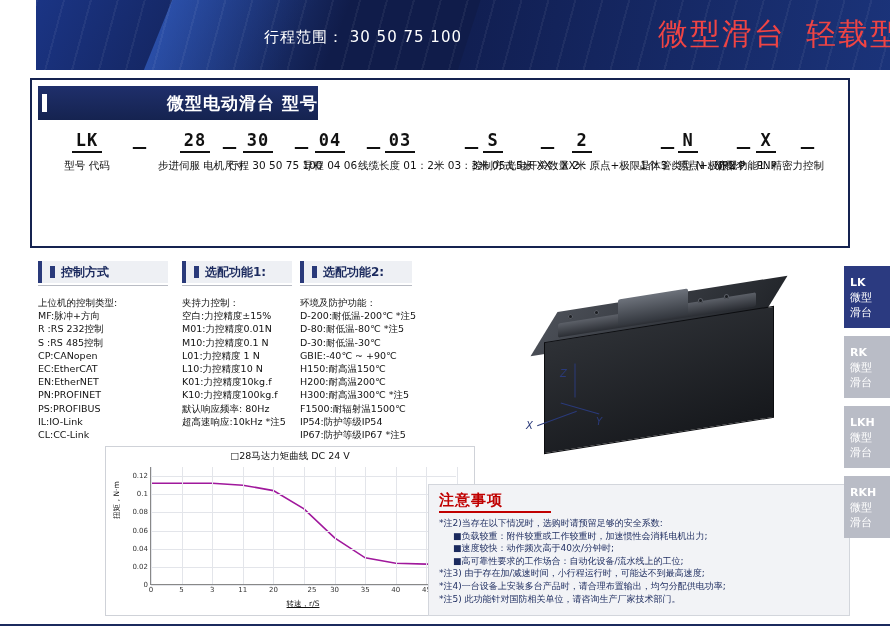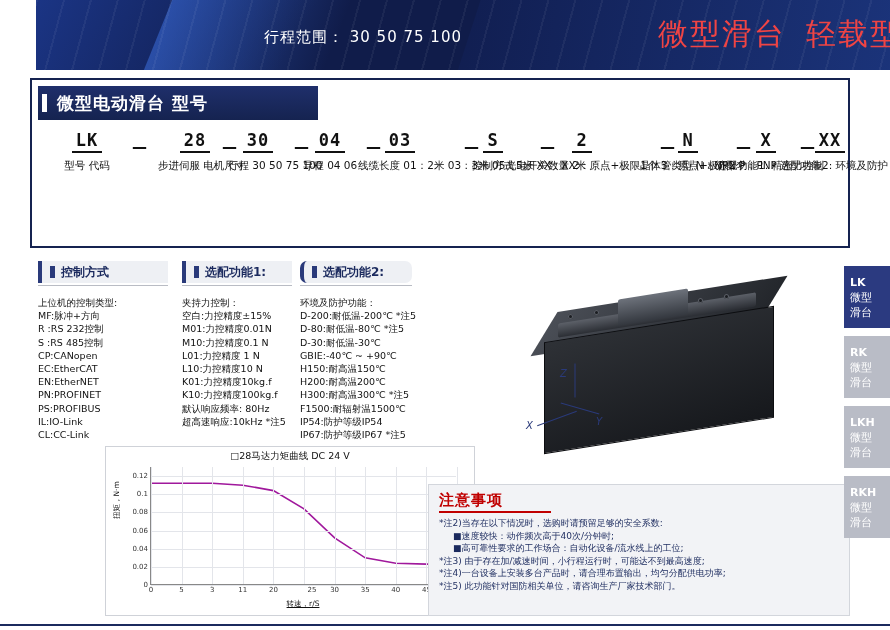--- a/index.html
+++ b/index.html
@@ -52,20 +52,21 @@
     white-space:nowrap;
     font-family:Liberation Mono, monospace;
   }
   
   .model-banner {
     position:absolute; left:38px; top:86px; width:280px; height:34px;
     background: linear-gradient(180deg,#1f2f6b,#152350);
     color:#fff; font-size:17px; font-weight:bold;
     display:flex; align-items:center; padding-left:4px;
     letter-spacing:1px;
+    justify-content:space-between;
   }
   .model-banner .bar {
     width:5px; height:18px; background:#fff; margin-right:10px;
   }
   .frame-box {
     position:absolute; left:30px; top:78px; width:820px; height:170px;
     border:2px solid #152350;
   }
   
   .code-row { position:absolute; left:40px; top:130px; width:800px; height:120px; }
@@ -276,25 +277,20 @@
   </div>
   <div class="code-dash" style="left:696px; top:8px;">—</div>
 
   <div class="code-col" style="left:676px; width:100px;">
     <span class="code-val">X</span>
     <div class="code-desc">选配功能1:
 精密力控制</div>
   </div>
   <div class="code-dash" style="left:760px; top:8px;">—</div>
 
-  <div class="code-col" style="left:740px; width:100px;">
-    <span class="code-val">XX</span>
-    <div class="code-desc">选配功能2:
-环境及防护</div>
-  </div>
 </div>
 
 <div class="panel-head" style="left:38px; top:261px; width:130px;">
   <span class="sq"></span>
   <span>控制方式</span>
 </div>
 <div class="sep-line" style="left:38px; top:285px; width:130px;"></div>
 <div class="panel-body cjk" style="left:38px; top:296px; width:140px;">上位机的控制类型:
 MF:脉冲+方向
 R :RS 232控制
@@ -316,21 +312,21 @@
 空白:力控精度±15%
 M01:力控精度0.01N
 M10:力控精度0.1 N
 L01:力控精度 1 N
 L10:力控精度10 N
 K01:力控精度10kg.f
 K10:力控精度100kg.f
 默认响应频率: 80Hz
 超高速响应:10kHz *注5</div>
 
-<div class="panel-head" style="left:300px; top:261px; width:112px;border-radius:7px;">
+<div class="panel-head" style="left:300px; top:261px; width:112px;">
   <span class="sq"></span>
   <span>选配功能2:</span>
 </div>
 <div class="sep-line" style="left:300px; top:285px; width:112px;"></div>
 <div class="panel-body cjk" style="left:300px; top:296px; width:130px;">环境及防护功能：
 D-200:耐低温-200℃ *注5
 D-80:耐低温-80℃ *注5
 D-30:耐低温-30℃
 GBIE:-40℃ ~ +90℃
 H150:耐高温150℃
@@ -402,20 +398,21 @@
   <div class="axis" style="left:62px; top:100px;">Z</div>
   <div class="axis" style="left:28px; top:152px;">X</div>
   <div class="axis" style="left:98px; top:148px;">Y</div>
 </div>
 
 <div class="notice">
   <div class="notice-title">注意事项</div>
   <div class="notice-underline"></div>
   <div class="notice-body" id="notice-body">
       <div>*注2)当存在以下情况时，选购时请预留足够的安全系数:</div>
+      <div class="ind">■负载较重：附件较重或工作较重时，加速惯性会消耗电机出力;</div>
       <div class="ind">■速度较快：动作频次高于40次/分钟时;</div>
       <div class="ind">■高可靠性要求的工作场合：自动化设备/流水线上的工位;</div>
       <div>*注3) 由于存在加/减速时间，小行程运行时，可能达不到最高速度;</div>
       <div>*注4)一台设备上安装多台产品时，请合理布置输出，均匀分配供电功率;</div>
       <div>*注5) 此功能针对国防相关单位，请咨询生产厂家技术部门。</div>
     </div>
 </div>
 
 <div class="tabs" id="tabs">
     <div class="tab active">

